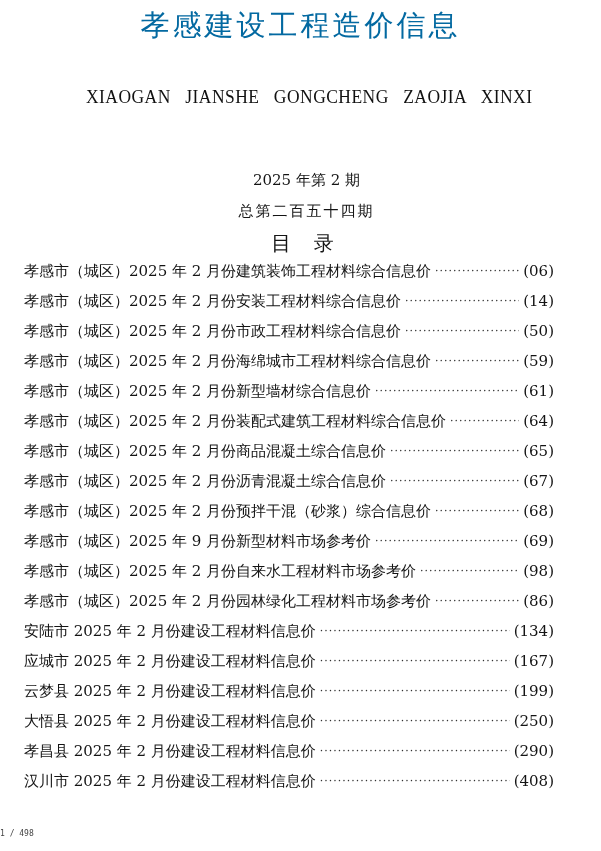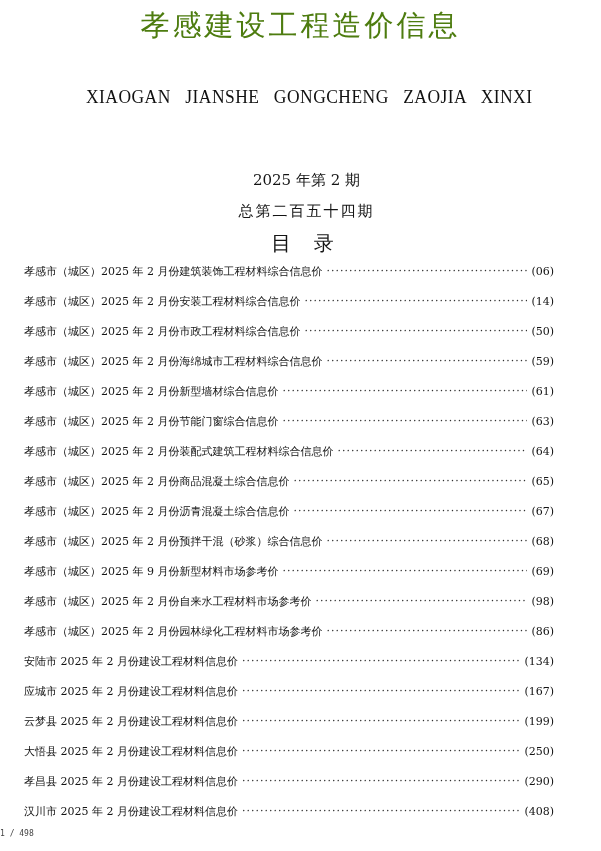--- a/index.html
+++ b/index.html
@@ -4,35 +4,35 @@
 <style>
   html, body { margin: 0; padding: 0; background: #ffffff; }
   body {
     width: 601px; height: 851px; position: relative; overflow: hidden;
     font-family: "DejaVu Serif", "Liberation Serif", serif;
     color: #141414;
   }
   .title {
     position: absolute; left: 0; right: 0; top: 6px;
     text-align: center; font-size: 29px; letter-spacing: 3px;
-    font-family: "DejaVu Sans", sans-serif; color: #4d7c0f;
+    font-family: "DejaVu Sans", sans-serif; color: #0369a1;
   }
   .subtitle {
     position: absolute; left: 86px; top: 86px;
     font-family: "Liberation Serif", serif; font-size: 19px;
     letter-spacing: 0.5px; color: #111; white-space: pre;
     transform: scaleX(0.92); transform-origin: left center;
   }
   .issue { position: absolute; left: 12px; right: 0; text-align: center; font-size: 15px; }
   .issue-1 { top: 171px; }
   .issue-2 { top: 202px; letter-spacing: 2px; }
   .issue-3 { top: 230px; letter-spacing: 8px; font-size: 20px; }
   .toc { position: absolute; left: 24px; width: 530px; top: 256px; }
   .toc-row {
-    height: 30px; display: flex; align-items: center; font-size: 11px;
+    height: 30px; display: flex; align-items: center; font-size: 15px;
     white-space: nowrap; overflow: hidden;
   }
   .toc-label { flex: 0 0 auto; }
   .toc-dots {
     flex: 1 1 auto; overflow: hidden; letter-spacing: 1px; color: #333;
     margin: 0 4px; font-size: 11px; line-height: 1;
   }
   .toc-dots::before {
     content: "····································································································";
   }
@@ -70,25 +70,20 @@
     </div>
   <div class="toc-row">
       <span class="toc-label">孝感市（城区）2025 年 2 月份海绵城市工程材料综合信息价</span>
       <span class="toc-dots"></span>
       <span class="toc-page">(59)</span>
     </div>
   <div class="toc-row">
       <span class="toc-label">孝感市（城区）2025 年 2 月份新型墙材综合信息价</span>
       <span class="toc-dots"></span>
       <span class="toc-page">(61)</span>
-    </div>
-  <div class="toc-row">
-      <span class="toc-label">孝感市（城区）2025 年 2 月份节能门窗综合信息价</span>
-      <span class="toc-dots"></span>
-      <span class="toc-page">(63)</span>
     </div>
   <div class="toc-row">
       <span class="toc-label">孝感市（城区）2025 年 2 月份装配式建筑工程材料综合信息价</span>
       <span class="toc-dots"></span>
       <span class="toc-page">(64)</span>
     </div>
   <div class="toc-row">
       <span class="toc-label">孝感市（城区）2025 年 2 月份商品混凝土综合信息价</span>
       <span class="toc-dots"></span>
       <span class="toc-page">(65)</span>

